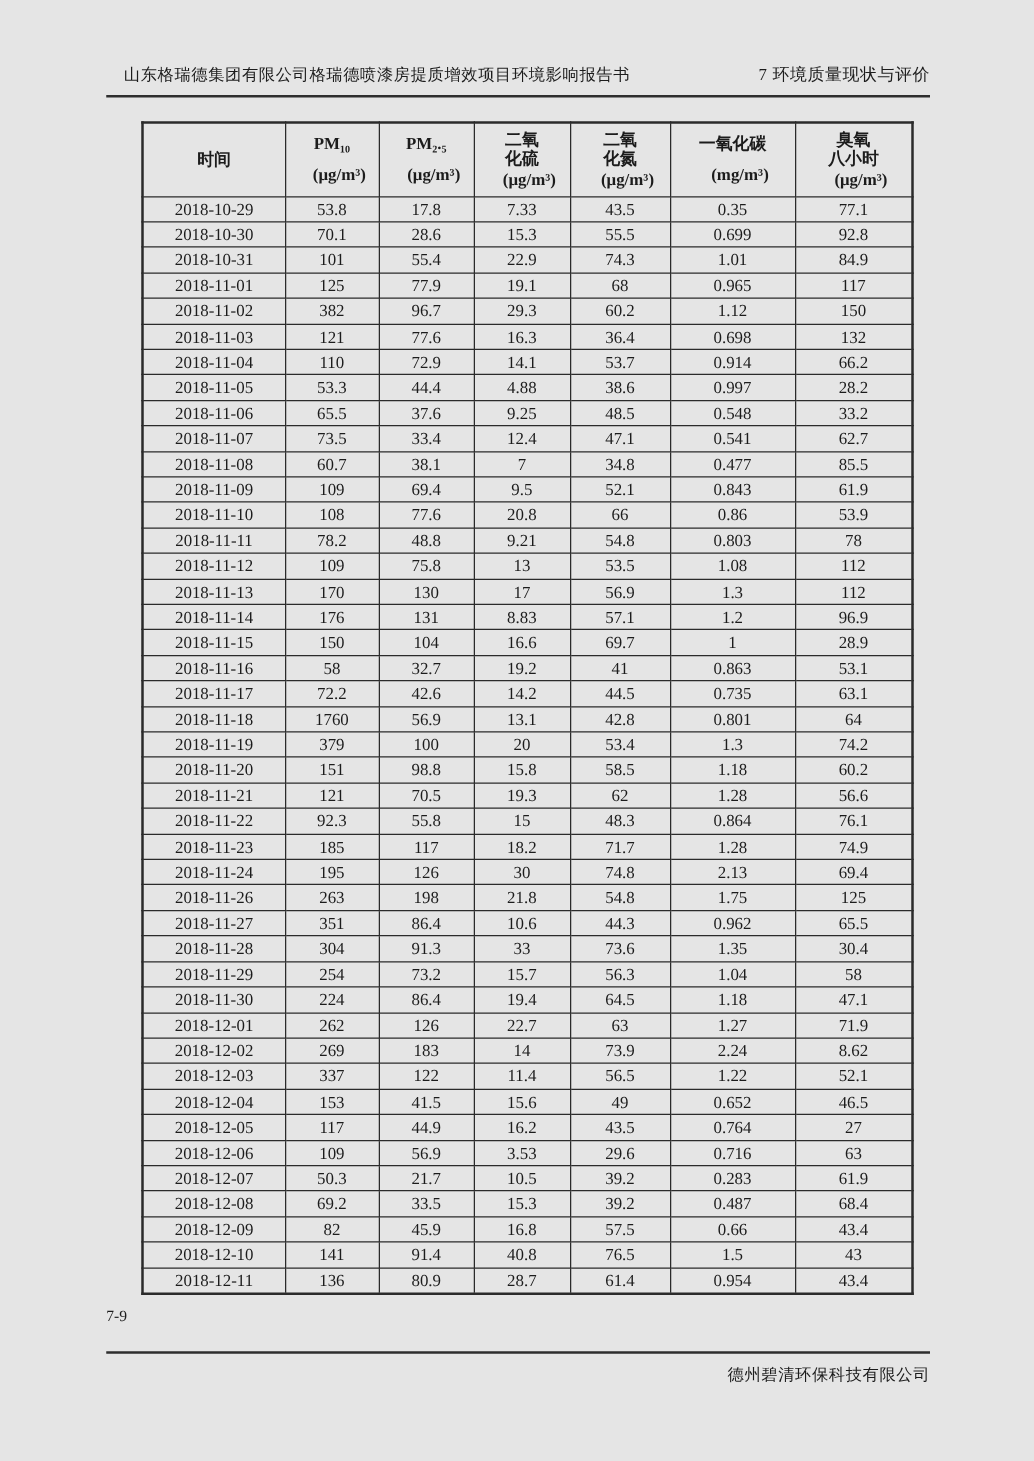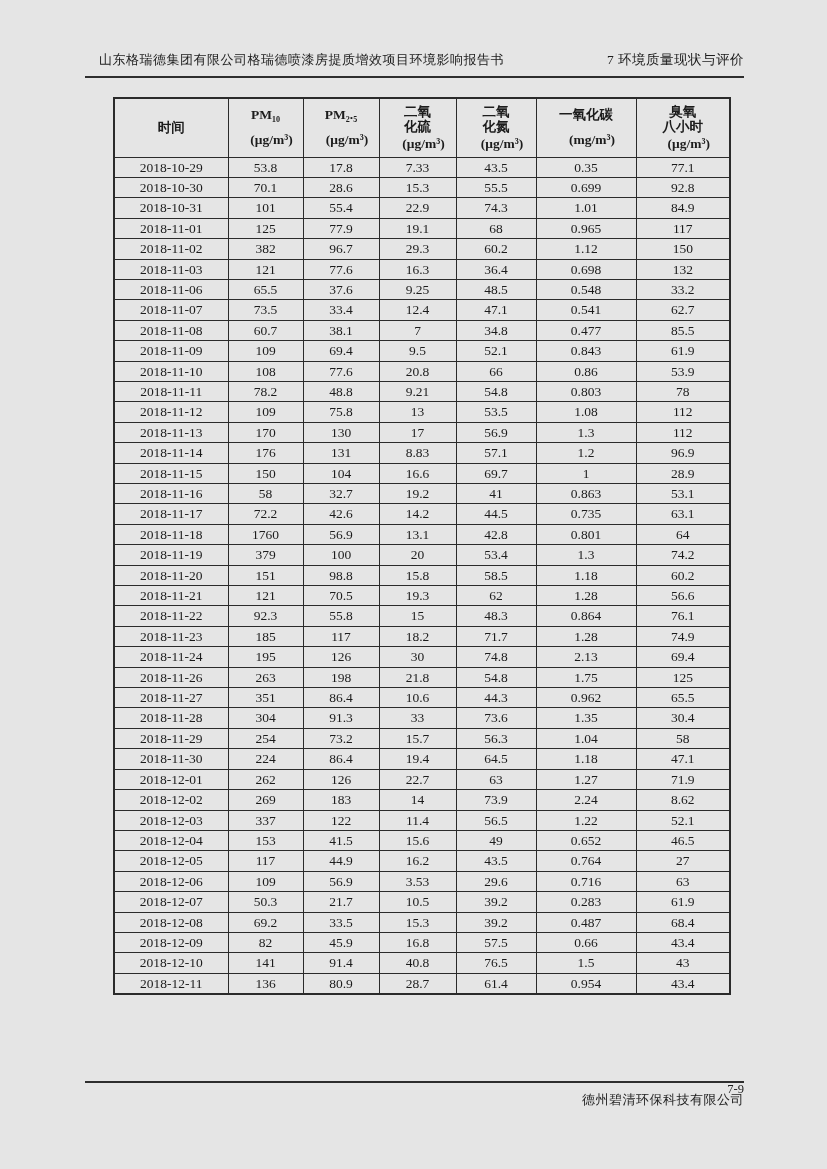--- a/index.html
+++ b/index.html
@@ -82,24 +82,24 @@
   
   .footer-rule {
     position: absolute;
     top: 1081px;
     left: 85px;
     width: 659px;
     border-top: 2px solid #2e2e2e;
   }
   .page-number {
     position: absolute;
-    top: 1082px;
+    top: 1046px;
     left: 85px;
     width: 659px;
-    text-align: right;
+    text-align: left;
     font-size: 12.5px;
   }
   .company-name {
     position: absolute;
     top: 1091px;
     right: 83px;
     font-size: 13px;
     letter-spacing: 0.5px;
   }
 </style>
@@ -220,20 +220,38 @@
         <tr>
           <td>2018-11-03</td>
           <td>121</td>
           <td>77.6</td>
           <td>16.3</td>
           <td>36.4</td>
           <td>0.698</td>
           <td>132</td>
         </tr>
         <tr>
+          <td>2018-11-04</td>
+          <td>110</td>
+          <td>72.9</td>
+          <td>14.1</td>
+          <td>53.7</td>
+          <td>0.914</td>
+          <td>66.2</td>
+        </tr>
+        <tr>
+          <td>2018-11-05</td>
+          <td>53.3</td>
+          <td>44.4</td>
+          <td>4.88</td>
+          <td>38.6</td>
+          <td>0.997</td>
+          <td>28.2</td>
+        </tr>
+        <tr>
           <td>2018-11-06</td>
           <td>65.5</td>
           <td>37.6</td>
           <td>9.25</td>
           <td>48.5</td>
           <td>0.548</td>
           <td>33.2</td>
         </tr>
         <tr>
           <td>2018-11-07</td>

